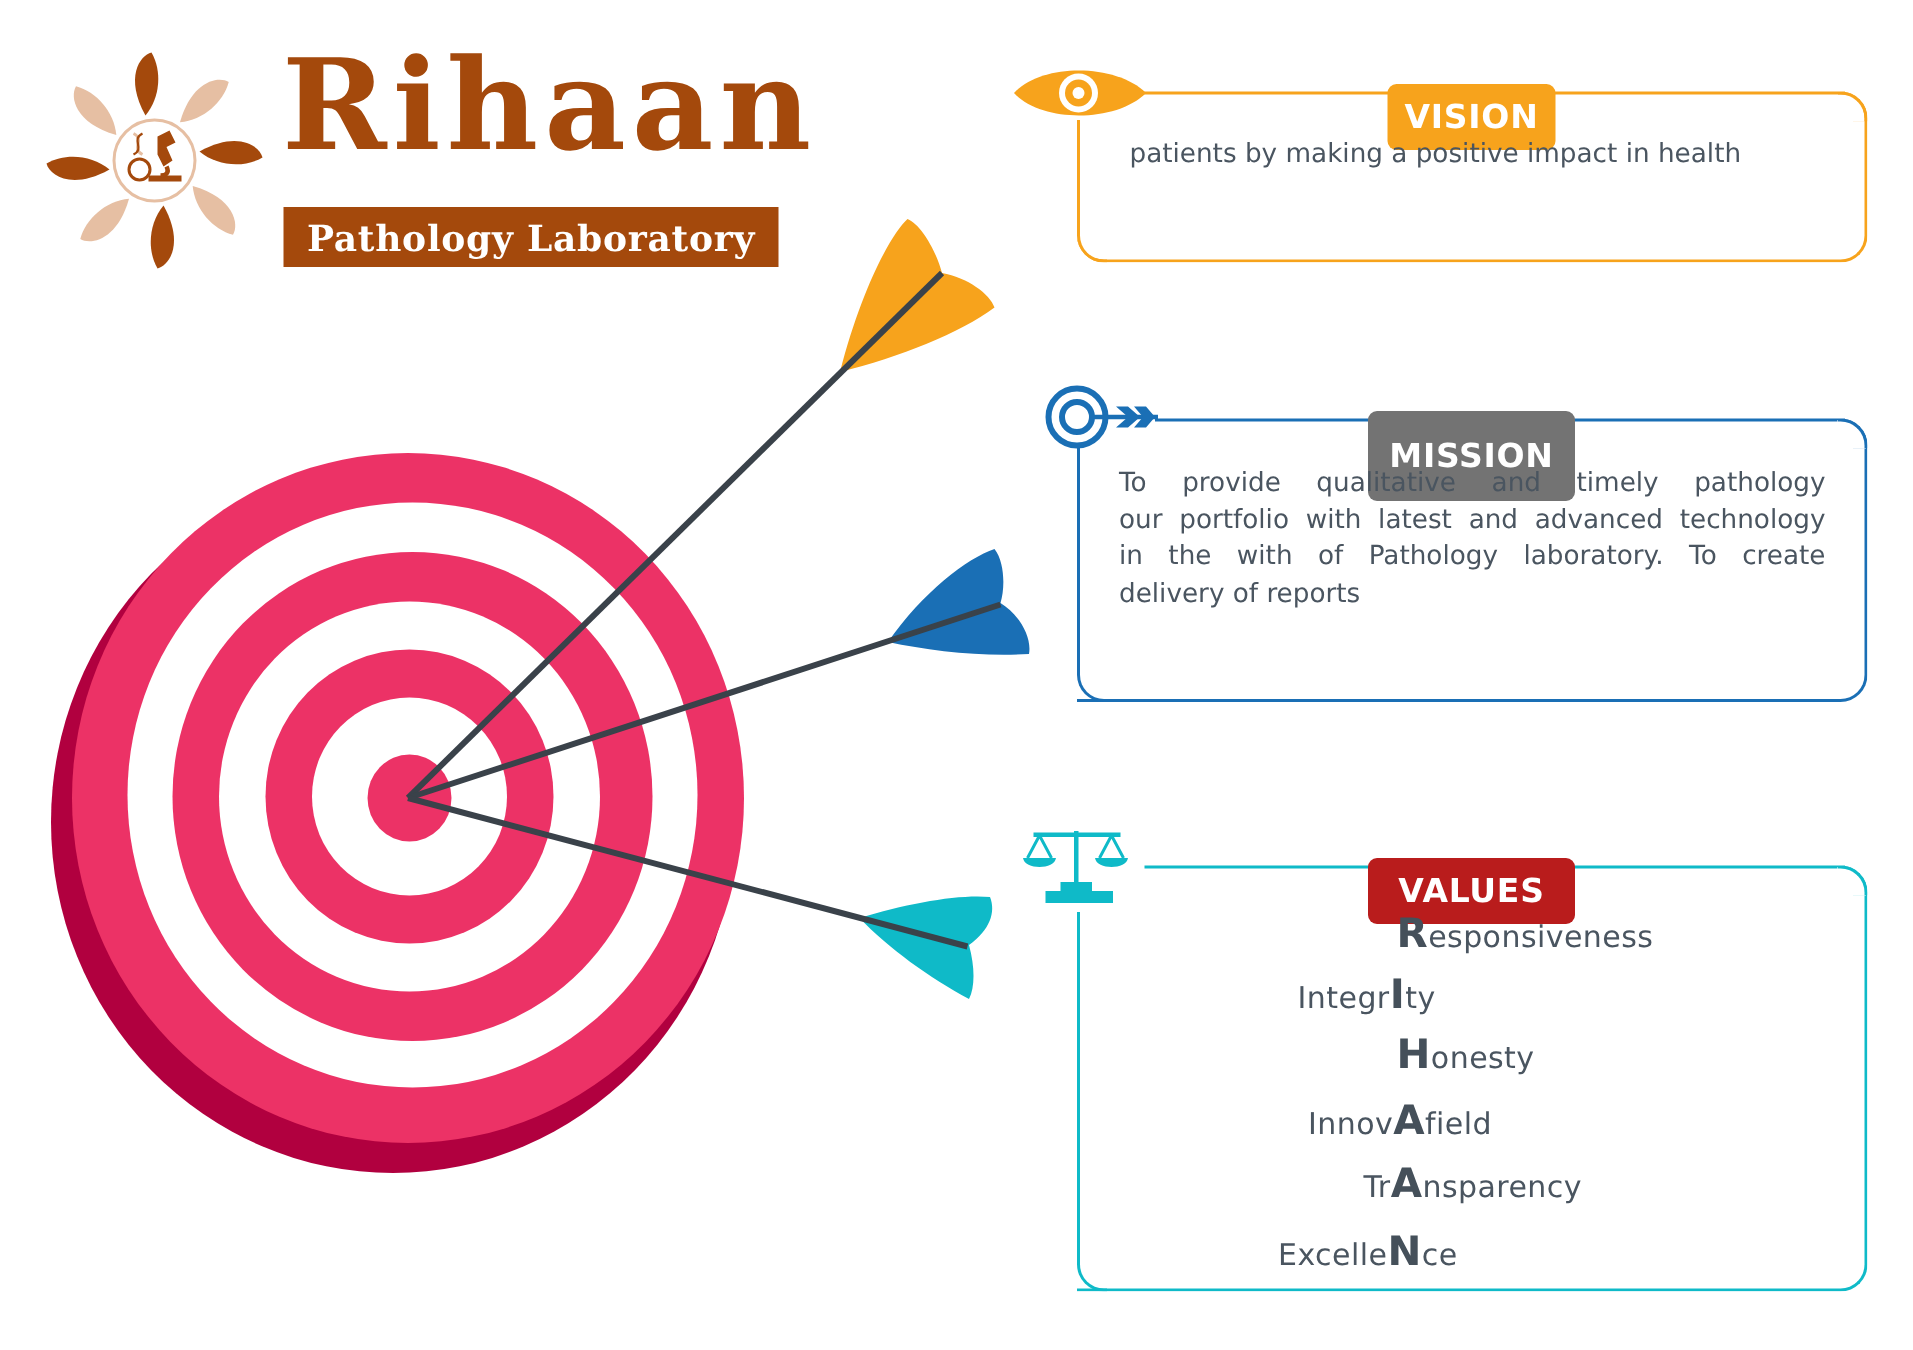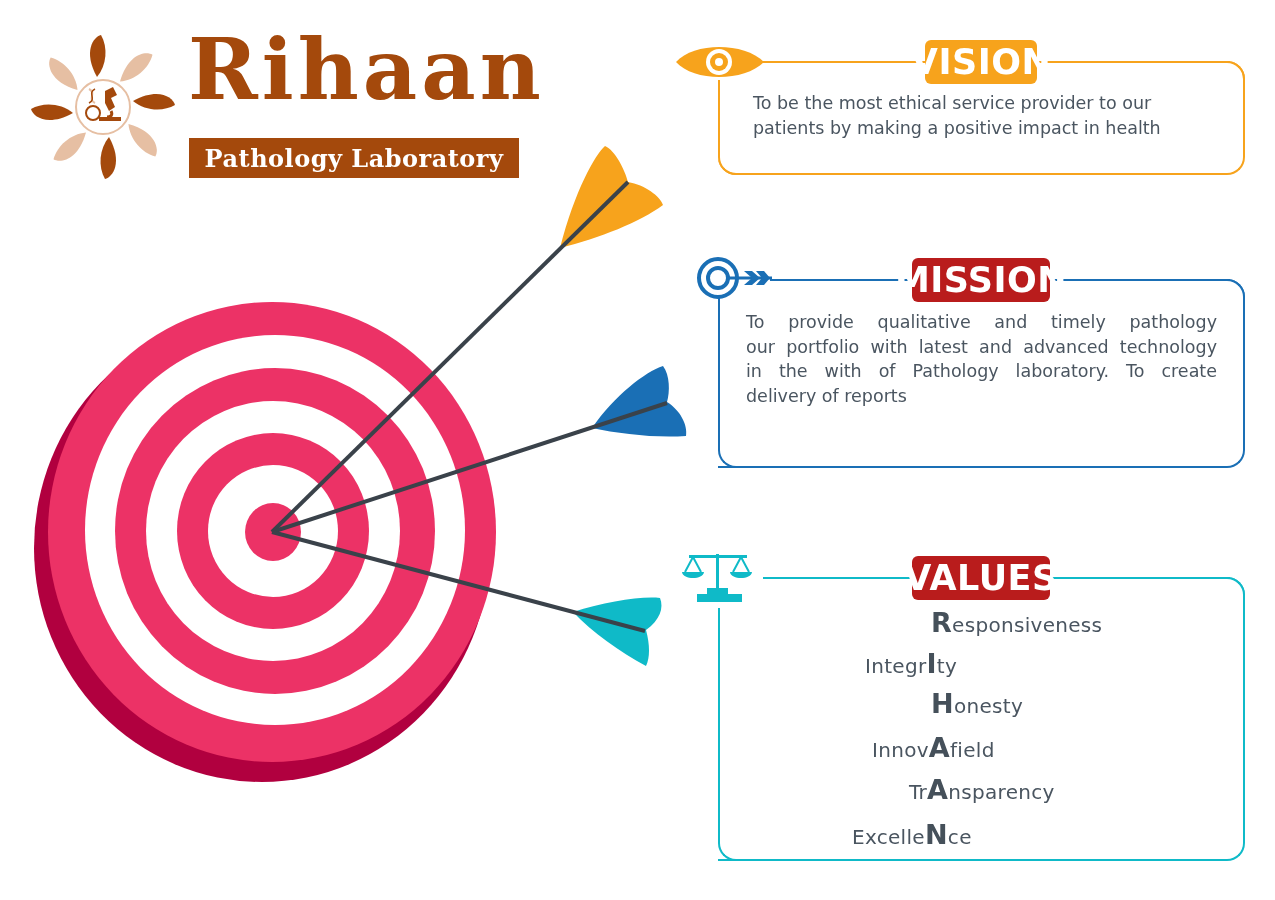--- a/index.html
+++ b/index.html
@@ -5,22 +5,22 @@
     html, body { margin: 0; padding: 0; background: #ffffff; }
     body { width: 1275px; height: 900px; position: relative; overflow: hidden;
            font-family: "DejaVu Sans", sans-serif; color: #4a5560; }
     .abs { position: absolute; }
     .brand-name { left: 188px; top: 28px; font-family: "DejaVu Serif", serif; font-weight: bold;
                   font-size: 84px; letter-spacing: 4px; color: #a4490c; line-height: 1; }
     .brand-sub { left: 189px; top: 138px; width: 330px; height: 40px; background: #a4490c; color: #fff;
                  font-family: "DejaVu Serif", serif; font-weight: bold; font-size: 24px;
                  display: flex; align-items: center; justify-content: center; letter-spacing: 0.5px; }
     .box { border: 2px solid; border-radius: 18px; box-sizing: border-box; }
-    .badge { color: #fff; font-family: "DejaVu Sans", sans-serif; font-weight: bold; font-size: 35px;
-             display: flex; align-items: center; justify-content: center; border-radius: 6px; letter-spacing: 0.5px; }
+    .badge { color: #fff; font-family: "DejaVu Sans", sans-serif; font-weight: bold; font-size: 22px;
+             display: flex; align-items: center; justify-content: center; border-radius: 6px; letter-spacing: 0.5px; margin-top: 16px; }
     .para { font-size: 17.5px; line-height: 24.6px; color: #4a5560; }
     .justify { text-align: justify; text-align-last: left; }
     .val { font-size: 20px; color: #4a5560; white-space: nowrap; letter-spacing: 0.3px; }
     .val b { font-size: 27px; color: #45505a; }
   </style>
 </head>
 <body>
 
 <div class="abs" style="left:28px;top:32px;width:150px;height:150px;">
   <svg width="150" height="150" viewBox="0 0 150 150">
@@ -84,36 +84,35 @@
 <div class="abs" style="left:1225px;top:61px;width:20px;height:20px;border-top:2px solid #f7a31c;border-right:2px solid #f7a31c;border-top-right-radius:18px;box-sizing:border-box;"></div>
 <div class="abs" style="left:718px;top:80px;width:20px;height:95px;border-left:2px solid #f7a31c;border-bottom:2px solid #f7a31c;border-bottom-left-radius:18px;box-sizing:border-box;"></div>
 <svg class="abs" style="left:674px;top:40px;" width="92" height="44" viewBox="0 0 92 44">
   <path d="M 2,22 C 20,2 70,2 90,22 C 70,42 20,42 2,22 Z" fill="#f7a31c"></path>
   <circle cx="45" cy="22" r="13" fill="#fff"></circle>
   <circle cx="45" cy="22" r="9" fill="#f7a31c"></circle>
   <circle cx="45" cy="22" r="4" fill="#fff"></circle>
 </svg>
 <div class="abs badge" style="left:925px;top:40px;width:112px;height:44px;background:#f7a31c;">VISION</div>
 <div class="abs para" style="left:753px;top:91px;width:460px;">
-  <div>To be the most ethical service provider to our</div>
   <div>patients by making  a positive impact in health</div>
 </div>
 
 <div class="abs" style="left:770px;top:279px;width:460px;height:2px;background:#1a6fb5;"></div>
 <div class="abs" style="left:718px;top:279px;width:527px;height:189px;border:2px solid #1a6fb5;border-top:none;border-left:none;border-radius:0 18px 18px 0;box-sizing:border-box;"></div>
 <div class="abs" style="left:1225px;top:279px;width:20px;height:20px;border-top:2px solid #1a6fb5;border-right:2px solid #1a6fb5;border-top-right-radius:18px;box-sizing:border-box;background:#fff;"></div>
 <div class="abs" style="left:718px;top:298px;width:20px;height:170px;border-left:2px solid #1a6fb5;border-bottom:2px solid #1a6fb5;border-bottom-left-radius:18px;box-sizing:border-box;"></div>
 <svg class="abs" style="left:694px;top:254px;" width="80" height="48" viewBox="0 0 80 48">
   <circle cx="24" cy="24" r="19" fill="none" stroke="#1a6fb5" stroke-width="4"></circle>
   <circle cx="24" cy="24" r="10" fill="none" stroke="#1a6fb5" stroke-width="4"></circle>
   <line x1="34" y1="24" x2="78" y2="24" stroke="#1a6fb5" stroke-width="3"></line>
   <path d="M 50,17 L 58,17 L 66,24 L 58,31 L 50,31 L 58,24 Z" fill="#1a6fb5"></path>
   <path d="M 62,17 L 70,17 L 76,24 L 70,31 L 62,31 L 68,24 Z" fill="#1a6fb5"></path>
 </svg>
-<div class="abs badge" style="left:912px;top:258px;width:138px;height:44px;background:#b91c1c;">MISSION</div>
+<div class="abs badge" style="left:912px;top:258px;width:138px;height:60px;background:#737373;">MISSION</div>
 <div class="abs para" style="left:746px;top:310px;width:471px;">
   <div class="justify" style="text-align-last:justify;">To provide qualitative and timely pathology</div>
   <div class="justify" style="text-align-last:justify;">our portfolio with latest and advanced technology</div>
   <div class="justify" style="text-align-last:justify;">in the with of Pathology laboratory. To create</div>
   <div>delivery of reports</div>
 </div>
 
 <div class="abs" style="left:763px;top:577px;width:467px;height:2px;background:#0fbac8;"></div>
 <div class="abs" style="left:718px;top:577px;width:527px;height:284px;border:2px solid #0fbac8;border-top:none;border-left:none;border-radius:0 18px 18px 0;box-sizing:border-box;"></div>
 <div class="abs" style="left:1225px;top:577px;width:20px;height:20px;border-top:2px solid #0fbac8;border-right:2px solid #0fbac8;border-top-right-radius:18px;box-sizing:border-box;background:#fff;"></div>

